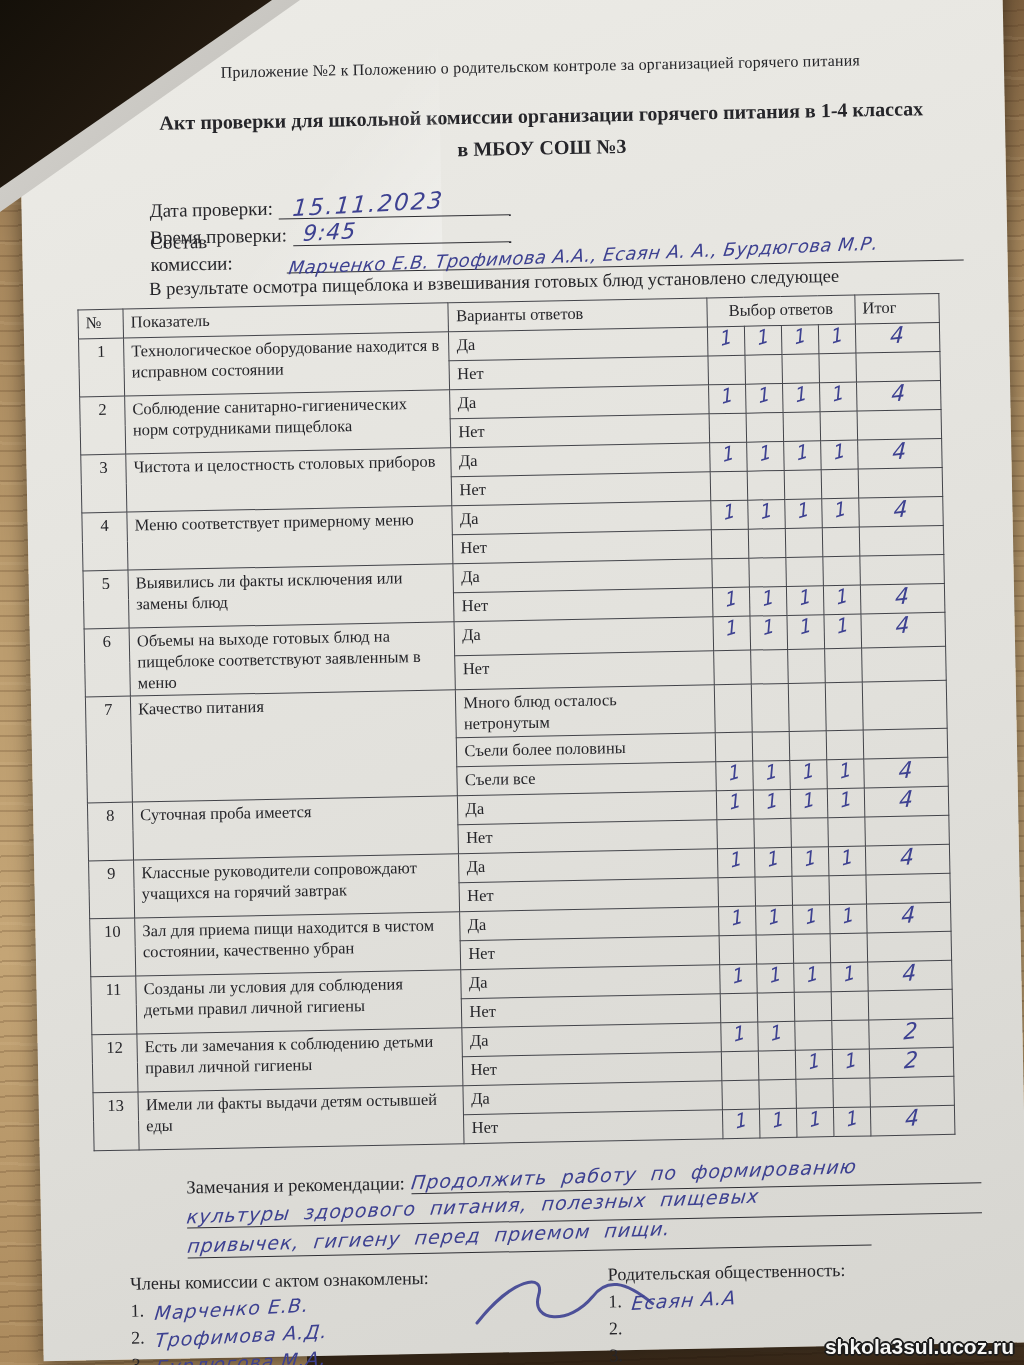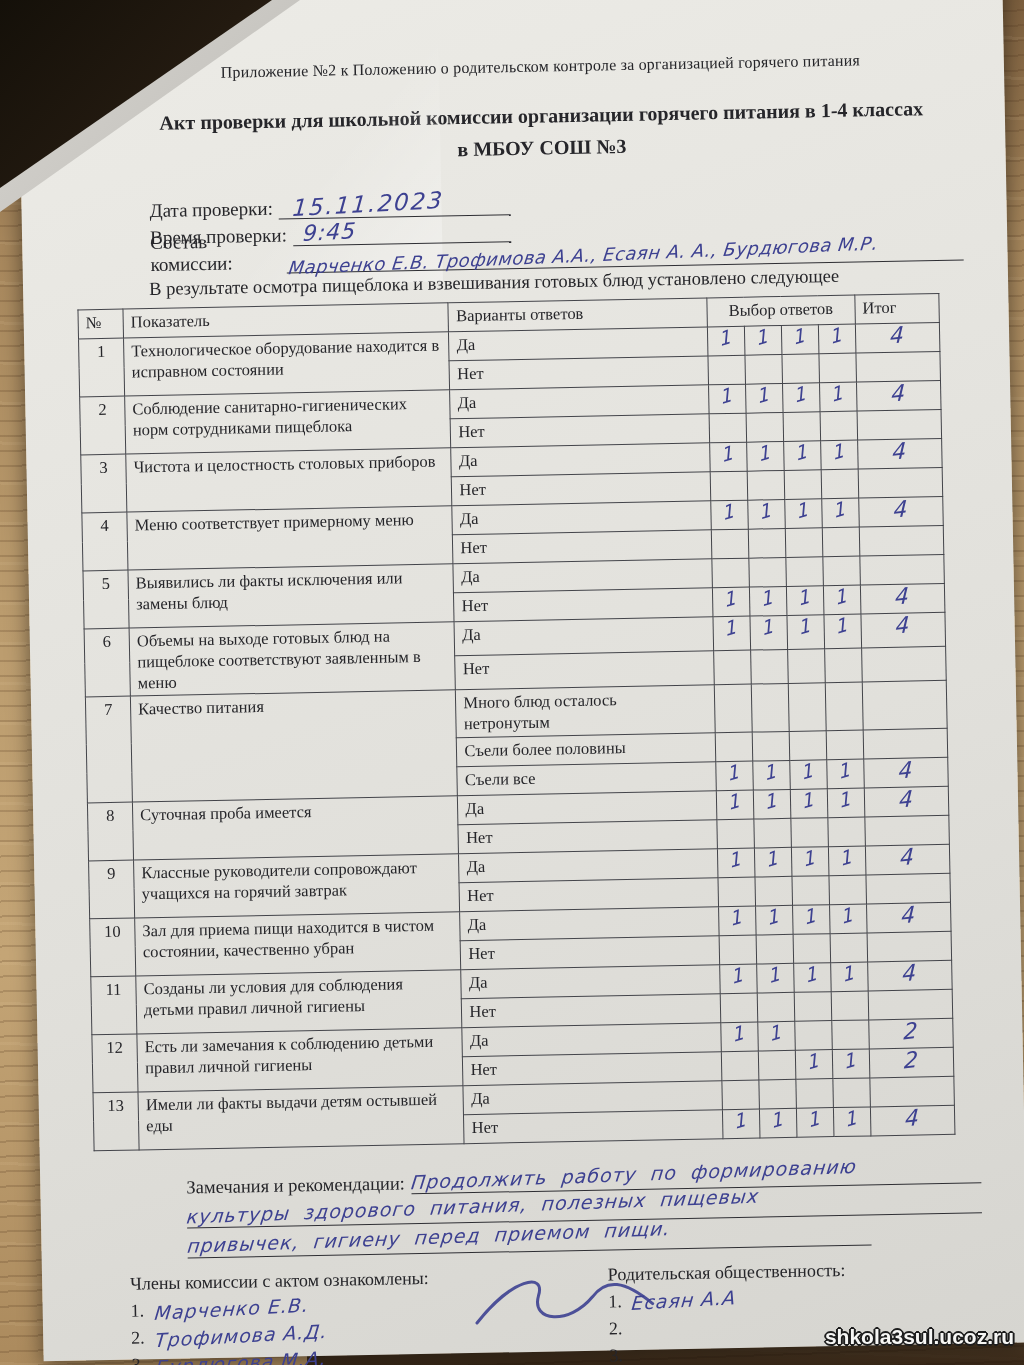--- a/index.html
+++ b/index.html
@@ -21,21 +21,21 @@
     padding:118px 44px 0 54px;box-sizing:border-box;color:#26262a;}
   .crease{position:absolute;left:0;top:0;width:420px;height:340px;pointer-events:none;
     background:linear-gradient(128deg, rgba(0,0,0,.14) 0%, rgba(0,0,0,0) 26%),
                linear-gradient(310deg, rgba(255,255,255,.35) 0%, rgba(255,255,255,0) 30%);}
   
   .corner-rim{position:absolute;left:0;top:0;width:300px;height:212px;z-index:3;
     clip-path:polygon(0 0,300px 0,0 212px);background:linear-gradient(135deg,#d8d6d1,#bdbbb6);}
   .corner-dark{position:absolute;left:0;top:0;width:272px;height:188px;z-index:4;
     clip-path:polygon(0 0,272px 0,0 188px);
     background:linear-gradient(135deg,#141009 0%,#231a10 55%,#3a2b1a 100%);}
-  .watermark{position:absolute;right:10px;bottom:16px;z-index:6;
+  .watermark{position:absolute;right:10px;bottom:6px;z-index:6;
     font-family:"Liberation Sans",sans-serif;font-weight:bold;font-size:21px;color:#f6f6f4;
     text-shadow:-2px 0 0 #1d1d1d,2px 0 0 #1d1d1d,0 -2px 0 #1d1d1d,0 2px 0 #1d1d1d,
       -1px -1px 0 #1d1d1d,1px 1px 0 #1d1d1d,1px -1px 0 #1d1d1d,-1px 1px 0 #1d1d1d;}
   
   .head-block{margin-left:48px;text-align:center;}
   .note{font-size:16px;letter-spacing:.2px;}
   .title{margin-top:24px;font-weight:bold;font-size:20px;line-height:1.6;}
   .fields{margin-top:24px;margin-left:74px;font-size:19px;}
   .fline{display:flex;align-items:flex-end;height:27px;}
   .wline{border-bottom:1.7px solid #2e2e33;display:inline-block;position:relative;}

